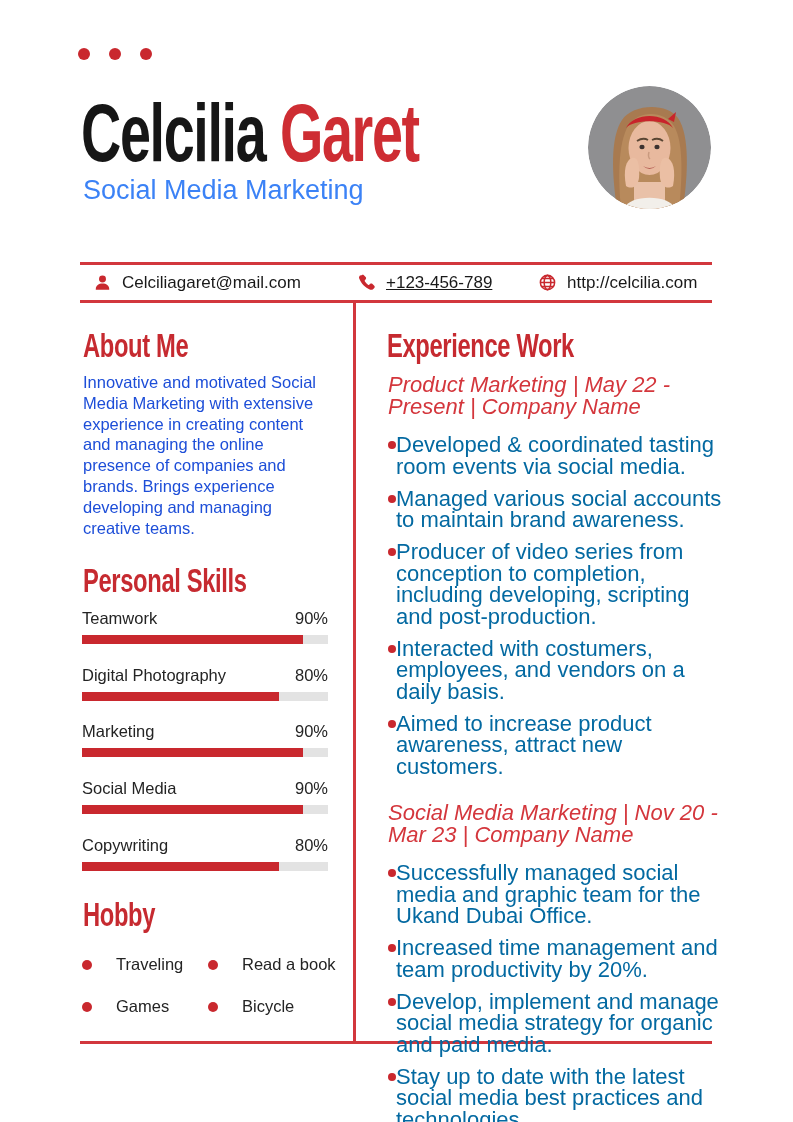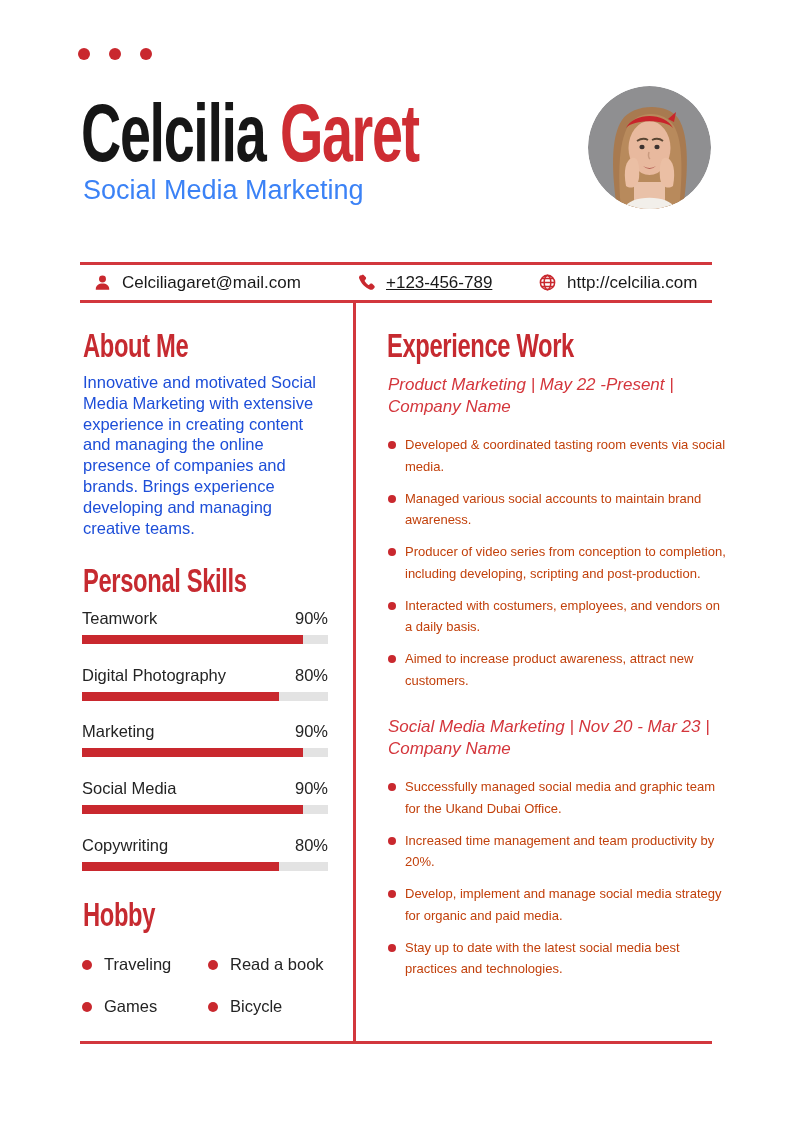--- a/index.html
+++ b/index.html
@@ -60,30 +60,30 @@
   .skills-list { position:absolute; left:82px; top:610px; width:246px; }
   .skill-row { height:56.7px; }
   .skill-head { display:flex; justify-content:space-between; align-items:baseline;
     font-size:16.5px; line-height:17px; color:#242424; }
   .skill-bar { margin-top:8px; height:9px; width:246px; background:var(--track); }
   .skill-fill { height:100%; background:var(--red); }
 
   
   .hobby-list { position:absolute; left:82px; top:955px; width:262px;
     display:grid; grid-template-columns:126px auto; row-gap:23px; }
-  .hobby-item { display:flex; align-items:center; gap:12px; font-size:16.5px; color:#242424; }
+  .hobby-item { display:flex; align-items:center; gap:24px; font-size:16.5px; color:#242424; }
   .hdot { width:10px; height:10px; border-radius:50%; background:var(--red); flex:none; }
 
   
   .jobs { position:absolute; left:388px; top:374px; width:340px; }
   .job + .job { margin-top:25px; }
-  .job-heading { color:#D4363C; font-style:italic; font-size:17px; line-height:22px;
+  .job-heading { color:#D4363C; font-style:italic; font-size:22px; line-height:22px;
     margin:0 0 16px 0; }
-  .bullet { display:flex; gap:9px; margin-bottom:10.5px; font-size:13px;
-    line-height:21.5px; color:#c2410c; }
+  .bullet { display:flex; margin-bottom:10.5px; font-size:22px;
+    line-height:21.5px; color:#0369a1; }
   .bullet:last-child { margin-bottom:0; }
   .bdot { width:8px; height:8px; border-radius:50%; background:var(--red); flex:none; margin-top:7px; }
 </style>
 </head>
 <body>
 
 <div class="page">
 
   <div class="dots">
     <span class="dot"></span>

